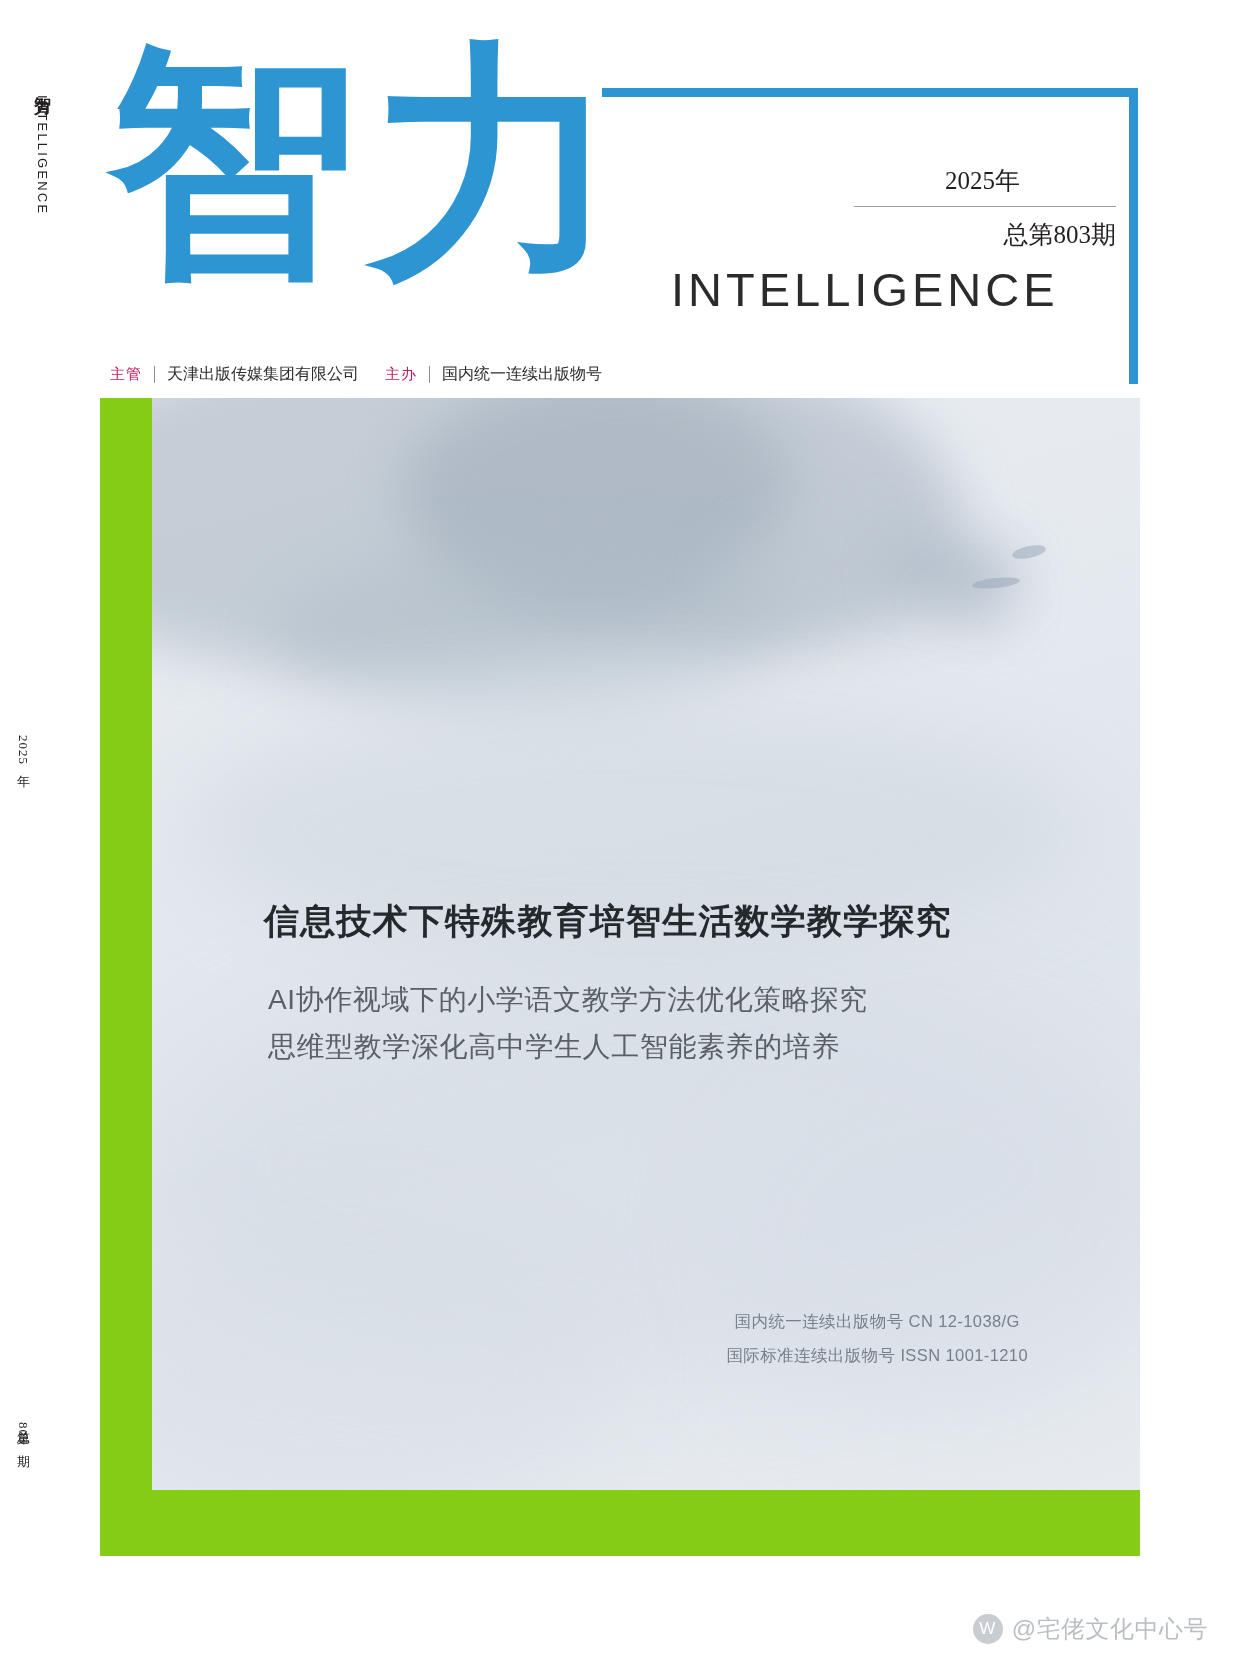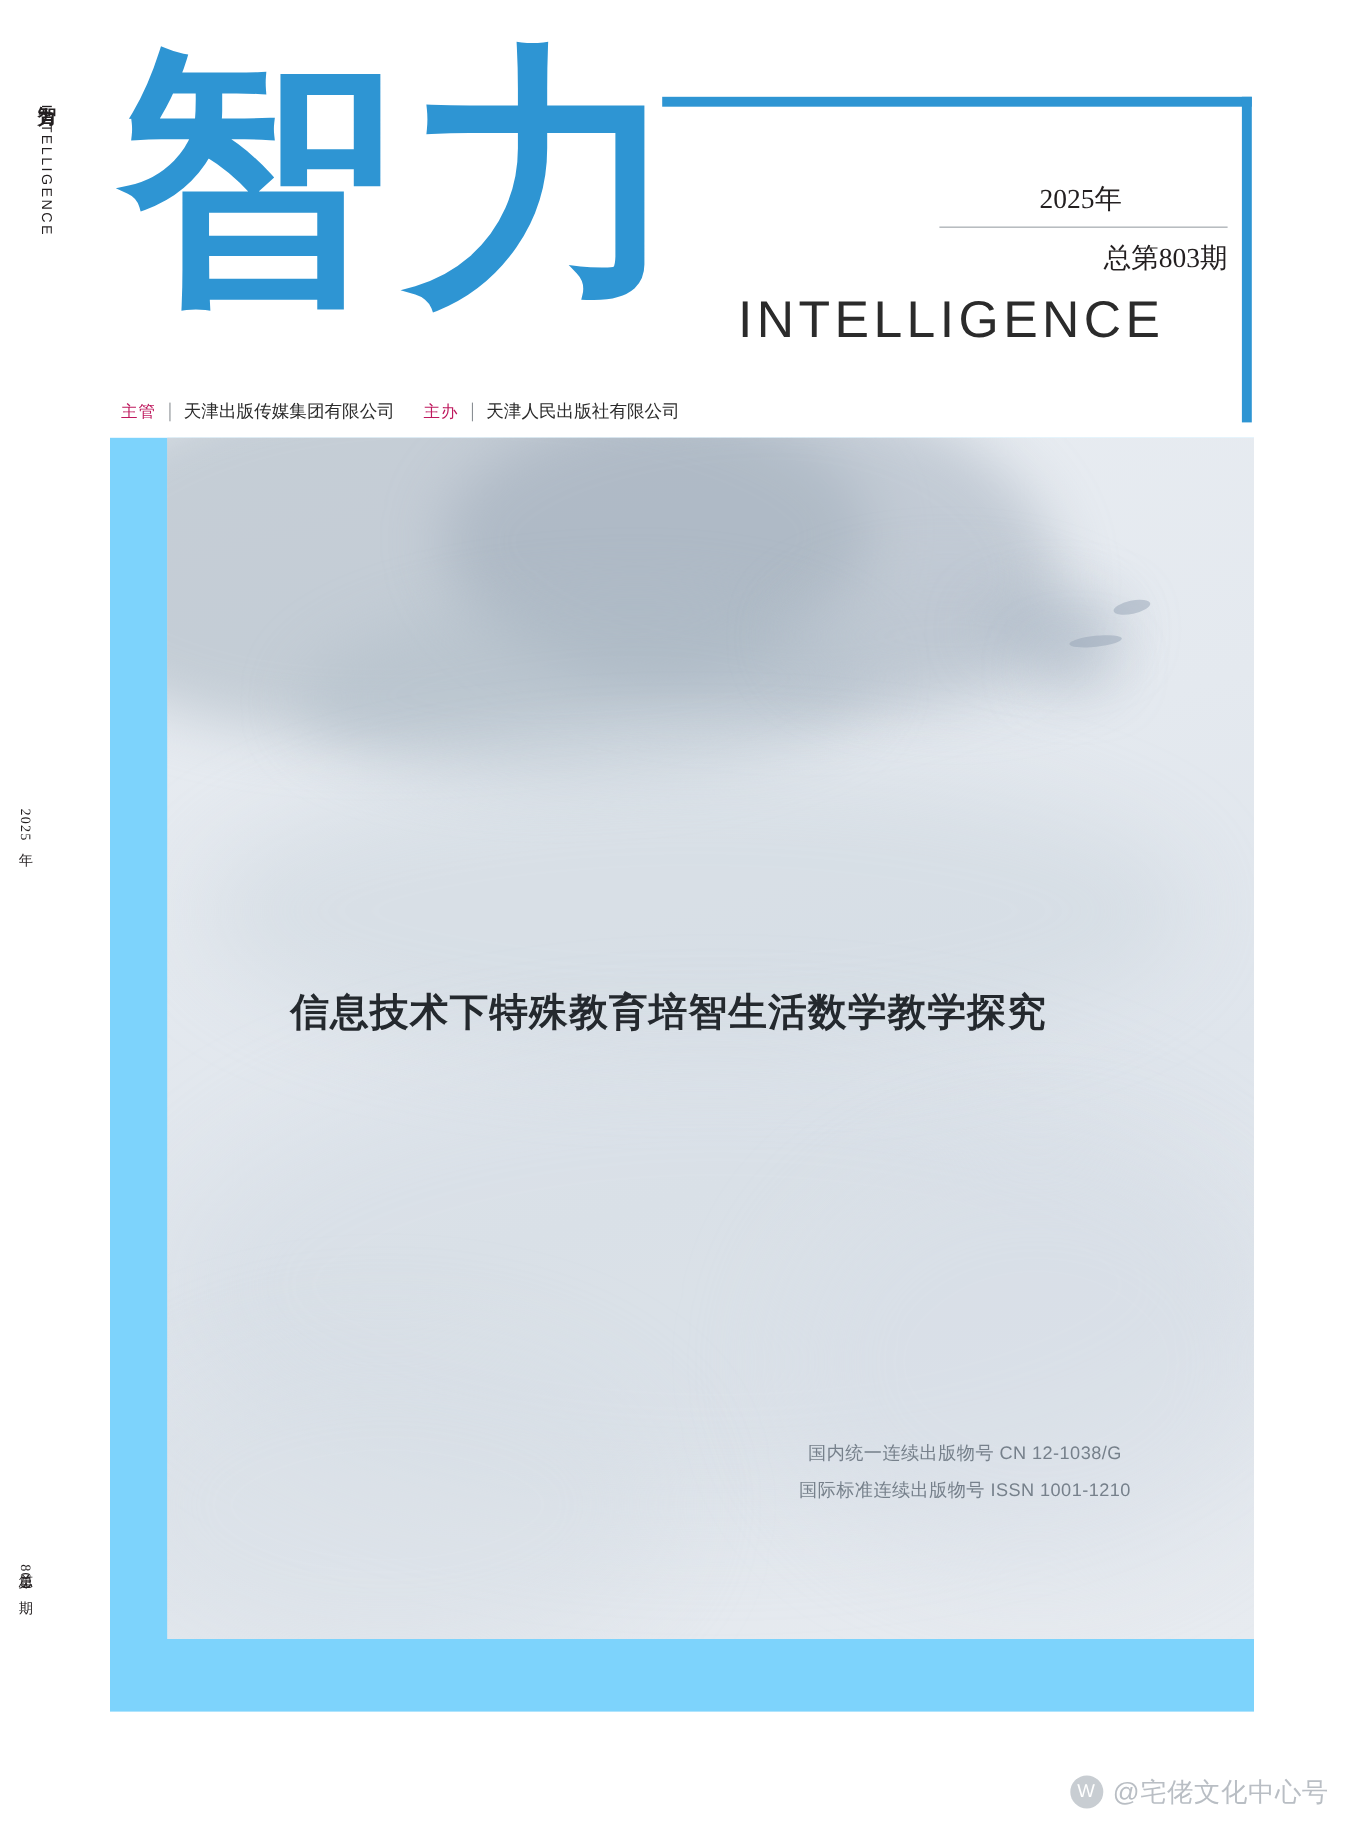--- a/index.html
+++ b/index.html
@@ -165,21 +165,21 @@
   }
   .pub-gap { display: inline-block; width: 26px; }
 
   
   .cover-frame {
     position: absolute;
     left: 100px;
     top: 398px;
     width: 1040px;
     height: 1158px;
-    background: #7dd3fc;
+    background: #84cc16;
   }
   .cover-photo {
     position: absolute;
     left: 52px;
     top: 0px;
     width: 988px;
     height: 1092px;
     overflow: hidden;
     background: linear-gradient(165deg, #e9edf2 0%, #e4e9ef 35%, #dfe5ec 60%, #e7ebf0 100%);
   }
@@ -292,40 +292,44 @@
     <div class="logo-en">INTELLIGENCE</div>
   </div>
 
   <div class="pub-line">
     <span class="pub-label">主管</span>
     <span class="pub-sep"></span>
     <span class="pub-value">天津出版传媒集团有限公司</span>
     <span class="pub-gap"></span>
     <span class="pub-label">主办</span>
     <span class="pub-sep"></span>
-    <span class="pub-value">天津人民出版社有限公司</span>
+    <span class="pub-value">国内统一连续出版物号</span>
   </div>
 
   <div class="cover-frame">
     <div class="cover-photo">
       <div class="wash w1"></div>
       <div class="wash w2"></div>
       <div class="wash w3"></div>
       <div class="wash w4"></div>
       <div class="wash w5"></div>
       <div class="wash w6"></div>
       <div class="wash w7"></div>
       <div class="wash w8"></div>
       <div class="wash w9"></div>
       <div class="wash w10"></div>
       <div class="stroke s1"></div>
       <div class="stroke s2"></div>
 
       <div class="headline">信息技术下特殊教育培智生活数学教学探究</div>
 
+      <div class="sub-list">
+        <div class="sub">AI协作视域下的小学语文教学方法优化策略探究</div>
+        <div class="sub">思维型教学深化高中学生人工智能素养的培养</div>
+      </div>
 
       <div class="issn-block">
         <div>国内统一连续出版物号 CN 12-1038/G</div>
         <div>国际标准连续出版物号 ISSN 1001-1210</div>
       </div>
     </div>
   </div>
 
   <div class="watermark">
     <span class="wm-badge">W</span>

